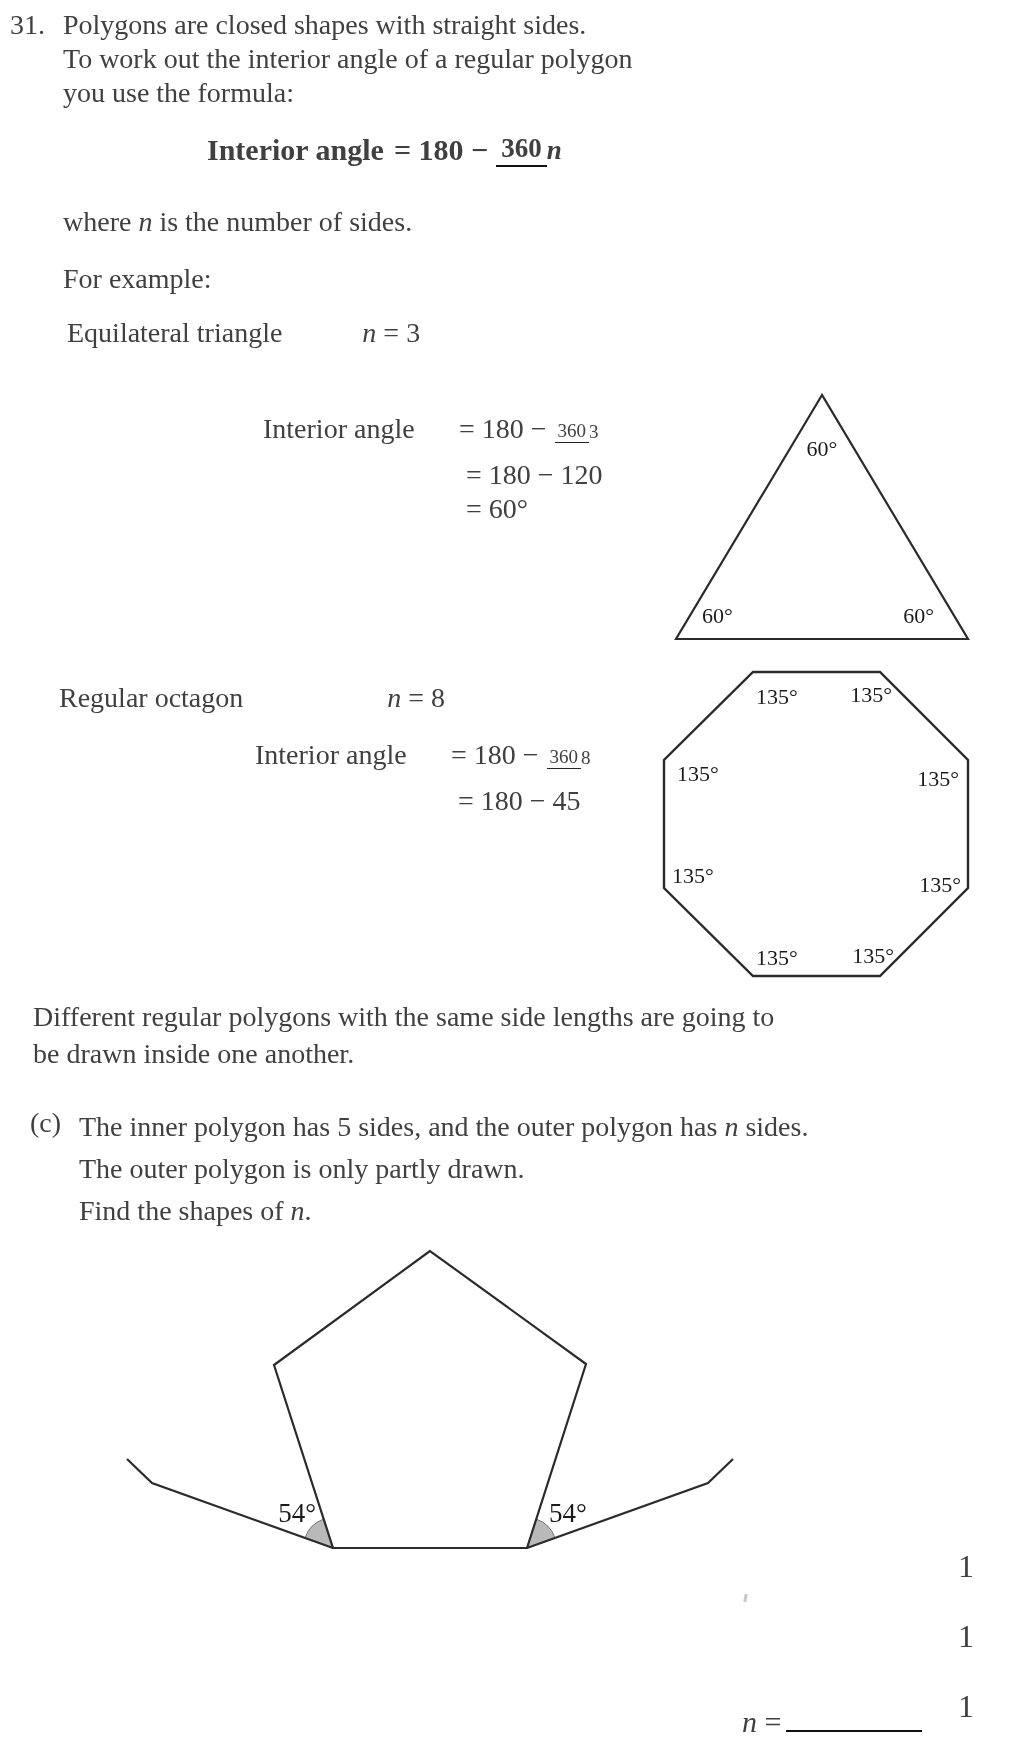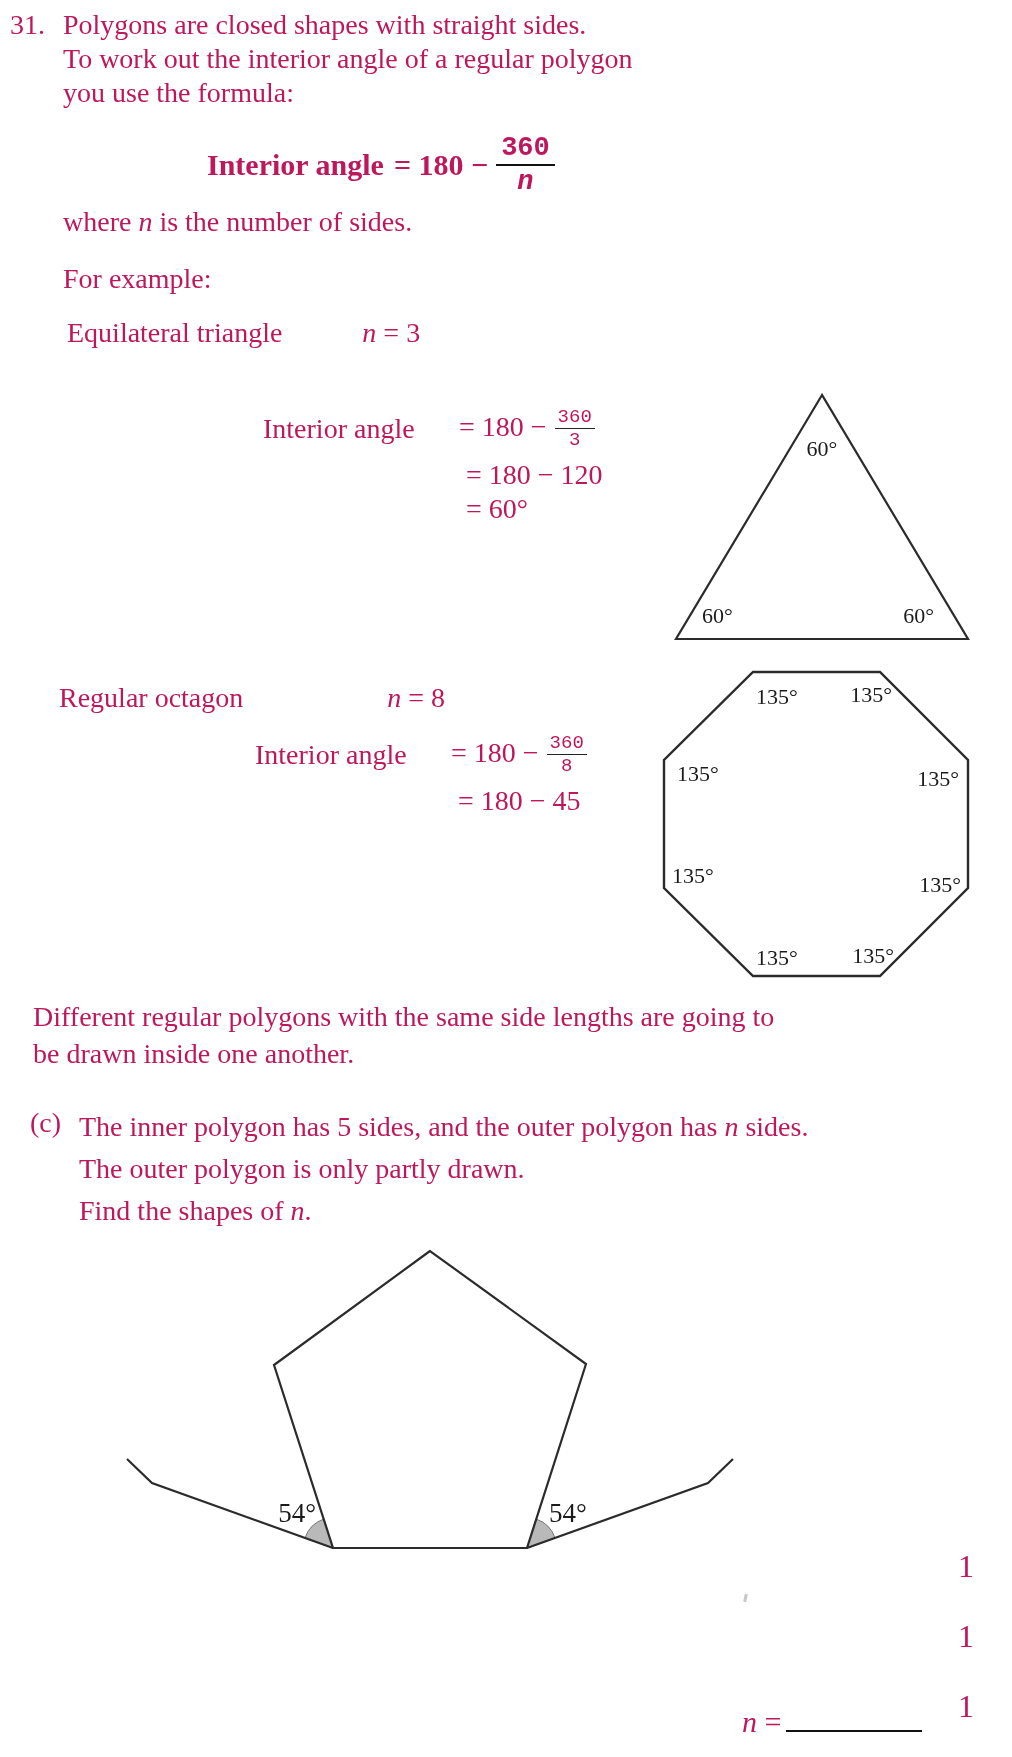--- a/index.html
+++ b/index.html
@@ -1,31 +1,31 @@
 <!DOCTYPE html>
 <html><head>
 <meta charset="utf-8">
 <style>
   html,body{margin:0;padding:0;background:#ffffff;}
   #page{
     position:relative;
     width:1012px;height:1757px;
     background:#ffffff;
     font-family:"Liberation Serif","DejaVu Serif",serif;
-    color:#be185d;
+    color:#404040;
     overflow:hidden;
   }
   .abs{position:absolute;}
   .txt{font-size:28px;line-height:34px;white-space:nowrap;}
   .bold{font-weight:normal;}
   .ital{font-style:italic;}
   
   .formula-main{display:flex;align-items:center;font-size:30px;font-weight:bold;white-space:nowrap;}
   .formula-main .gap{width:10px;display:inline-block;}
-  .frac{display:inline-flex;flex-direction:column;align-items:center;vertical-align:middle;margin-left:8px;font-family:Liberation Mono, monospace;}
+  .frac{display:inline-flex;align-items:center;vertical-align:middle;margin-left:8px;}
   .frac .num{display:block;border-bottom:2.5px solid #111;padding:0 5px 1px 5px;line-height:1.12;}
   .frac .den{display:block;line-height:1.12;padding-top:1px;}
   .frac-big{font-size:27px;font-weight:bold;}
   .frac-sm{font-size:19px;font-weight:normal;}
   .frac-sm .num{border-bottom:1.5px solid #222;padding:0 3px 0 3px;}
   
   .eqblock{font-size:28px;}
   .eqrow{white-space:nowrap;}
   .eql{display:inline-block;width:196px;vertical-align:middle;}
   .eqr{display:inline-block;vertical-align:middle;}

